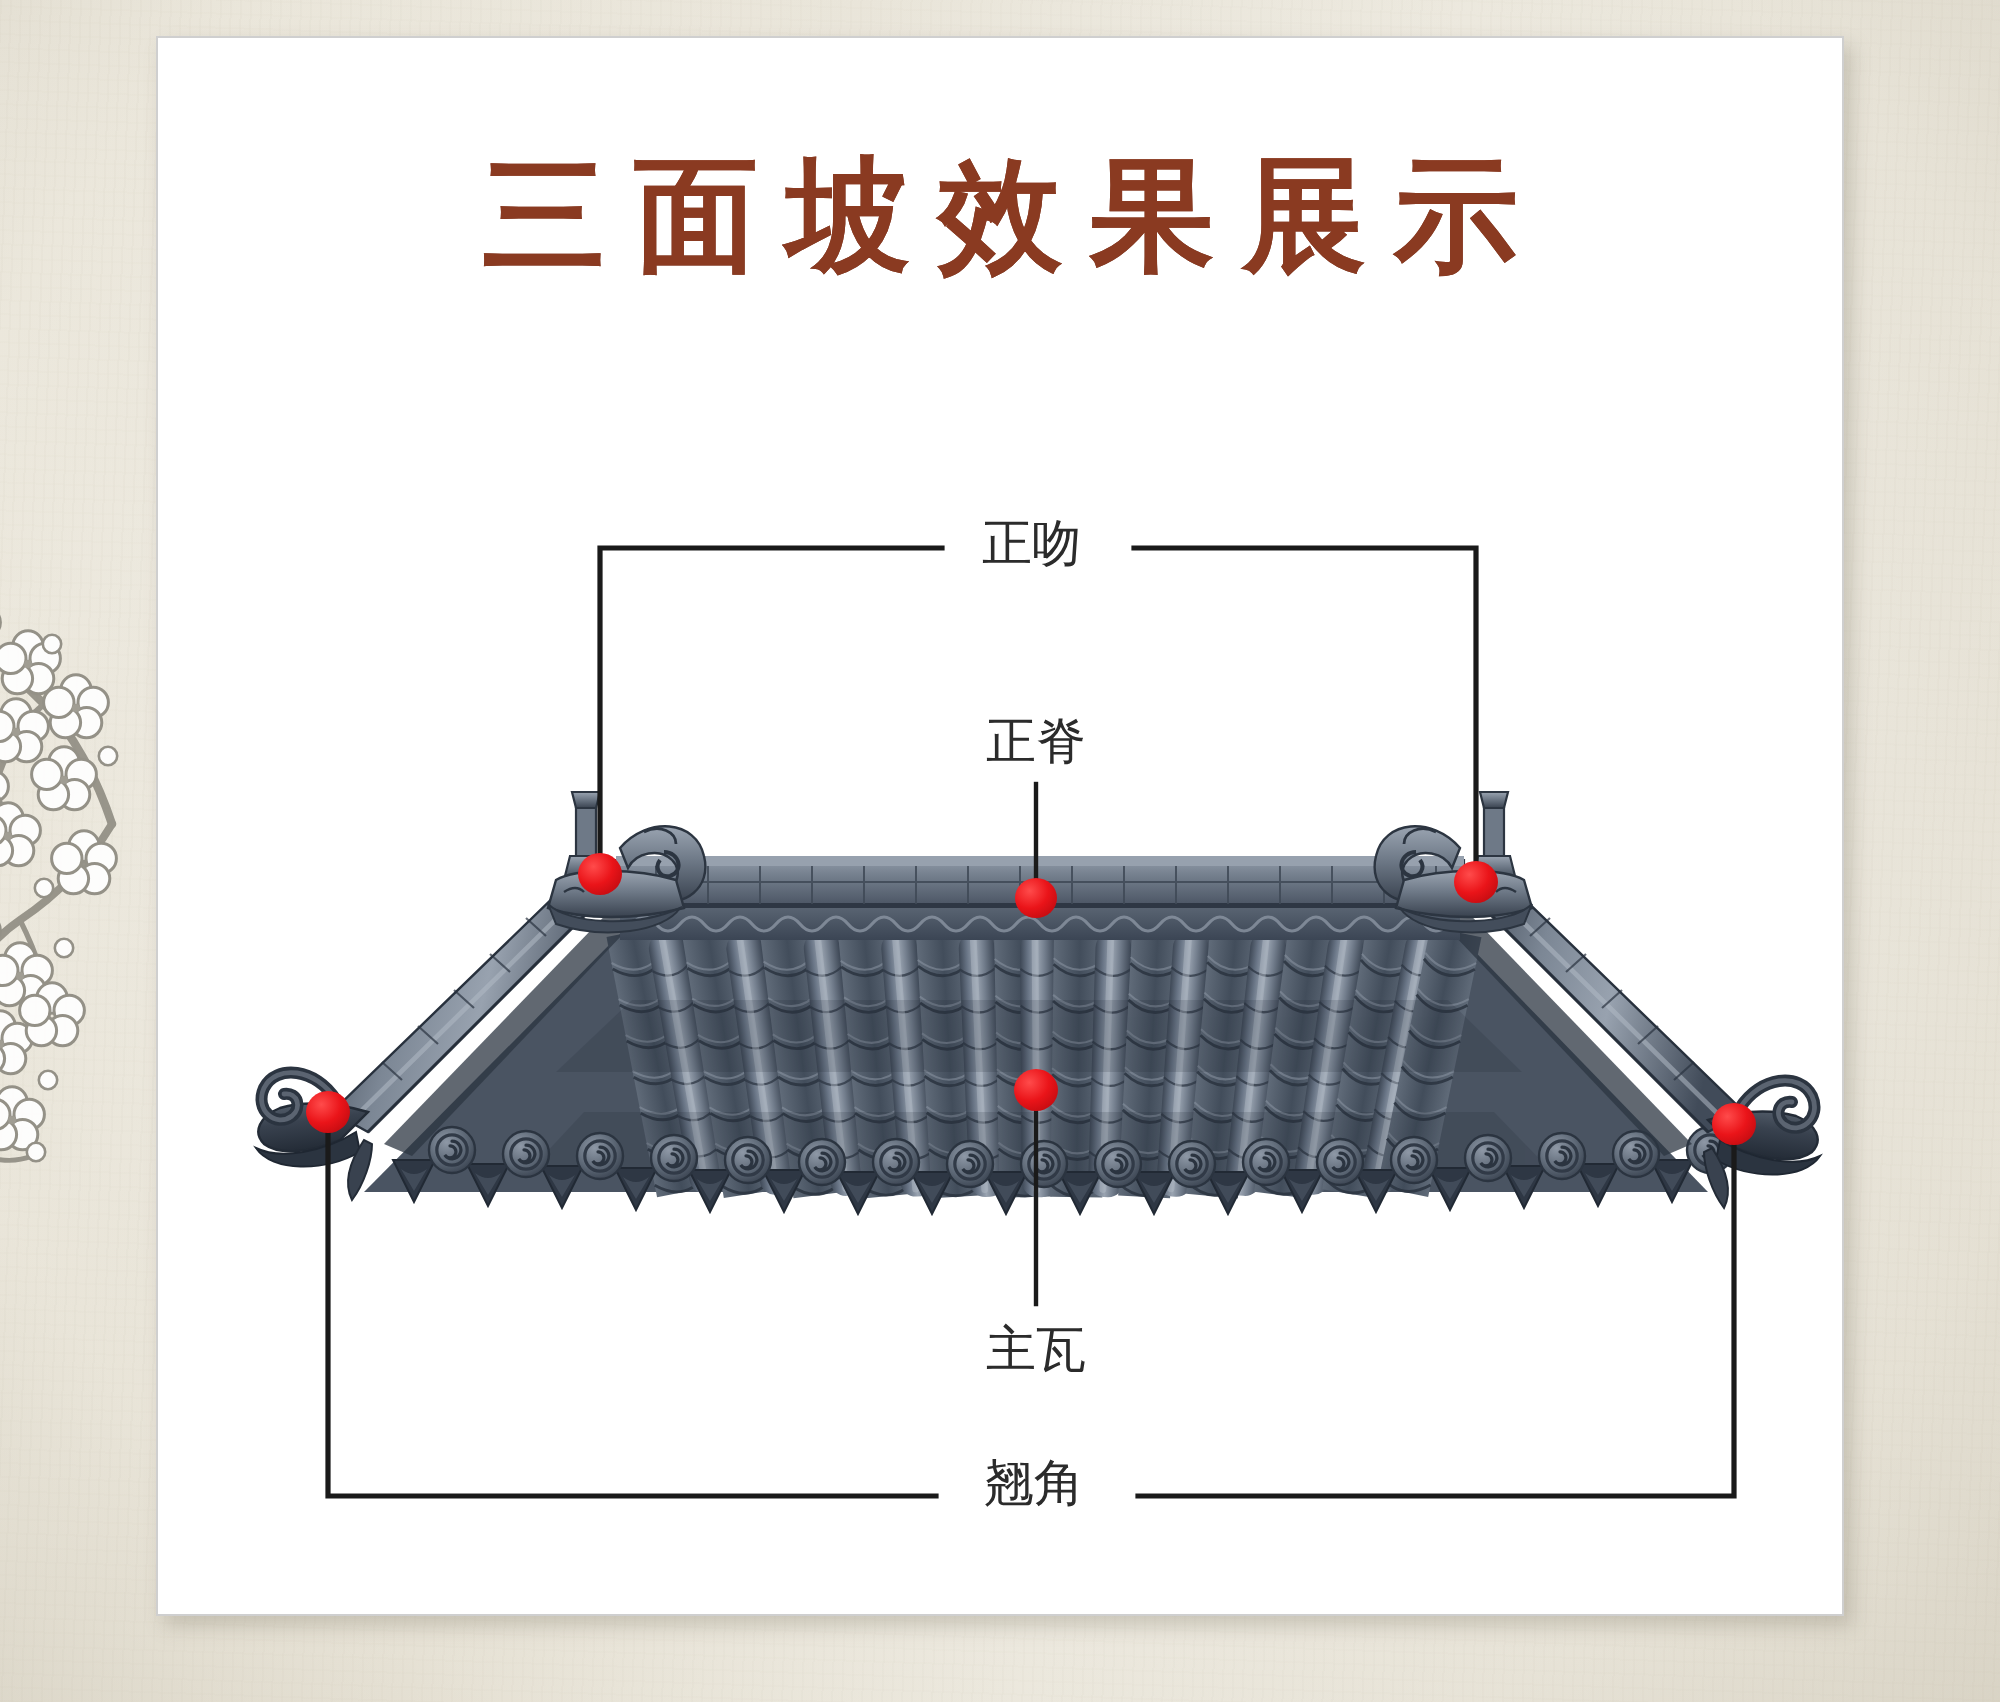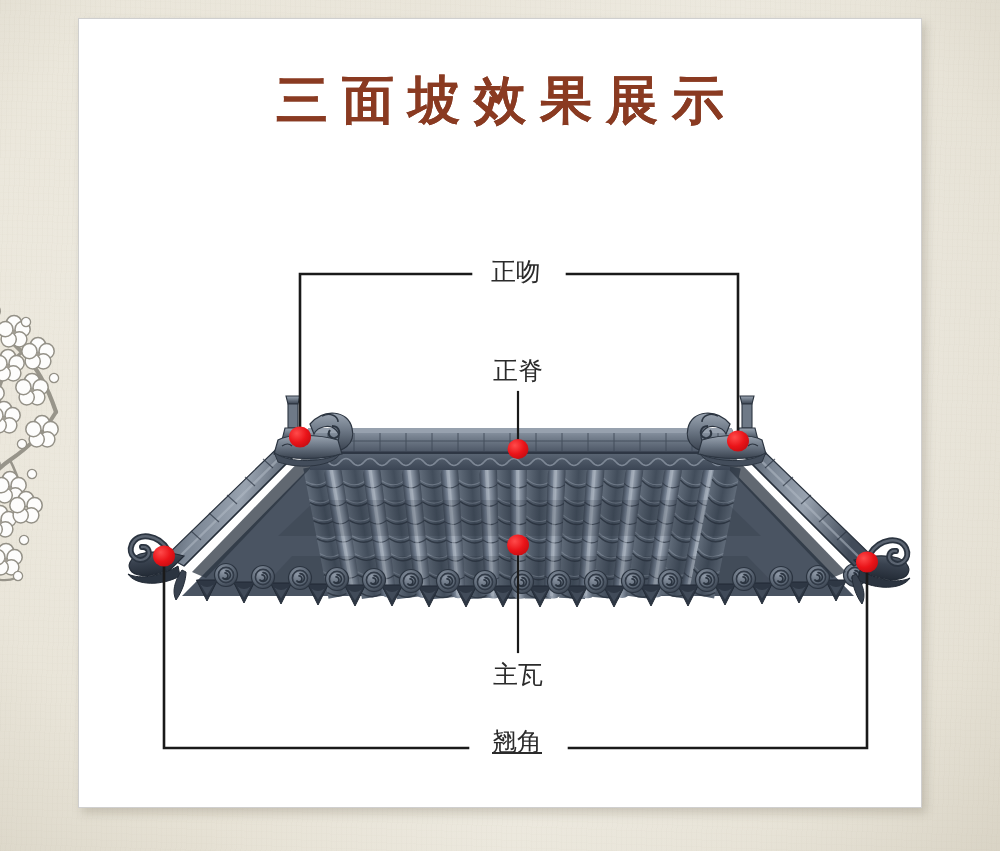--- a/index.html
+++ b/index.html
@@ -40,21 +40,21 @@
     background:#ffffff;
     border:1px solid #cfcfcf;
     box-shadow:4px 5px 9px rgba(120,112,95,.28);
   }
 
   
   .title{
     position:absolute;left:0;right:0;top:66px;
     text-align:center;
     font-family:"DejaVu Sans","Liberation Sans",sans-serif;
-    font-size:52px;
+    font-size:62px;
     letter-spacing:14px;
     text-indent:14px;
     font-weight:600;
     color:#8a3a21;
     background:linear-gradient(180deg,#8d3c22 0%,#7a3a26 55%,#6e3524 100%);
     -webkit-background-clip:text;
     background-clip:text;
     white-space:nowrap;
   }
 
@@ -68,21 +68,21 @@
     font-family:"DejaVu Sans","Liberation Sans",sans-serif;
     font-size:25px;
     font-weight:500;
     color:#2b2b2b;
     white-space:nowrap;
     line-height:1;
   }
   .label.lbl-zhengwen{left:500px;top:259px;transform:translateX(-50%);}
   .label.lbl-zhengji {left:502px;top:358px;transform:translateX(-50%);}
   .label.lbl-zhuwa   {left:502px;top:662px;transform:translateX(-50%);text-align:center;}
-  .label.lbl-qiaojiao{left:501px;top:729px;transform:translateX(-50%);text-decoration:underline;}
+  .label.lbl-qiaojiao{left:501px;top:729px;transform:translateX(-50%);}
 </style>
 </head>
 <body>
 
 <div id="stage">
 
   <div class="bg-outer"></div>
   <div class="bg-texture"></div>
   <div class="bg-vignette"></div>
 

